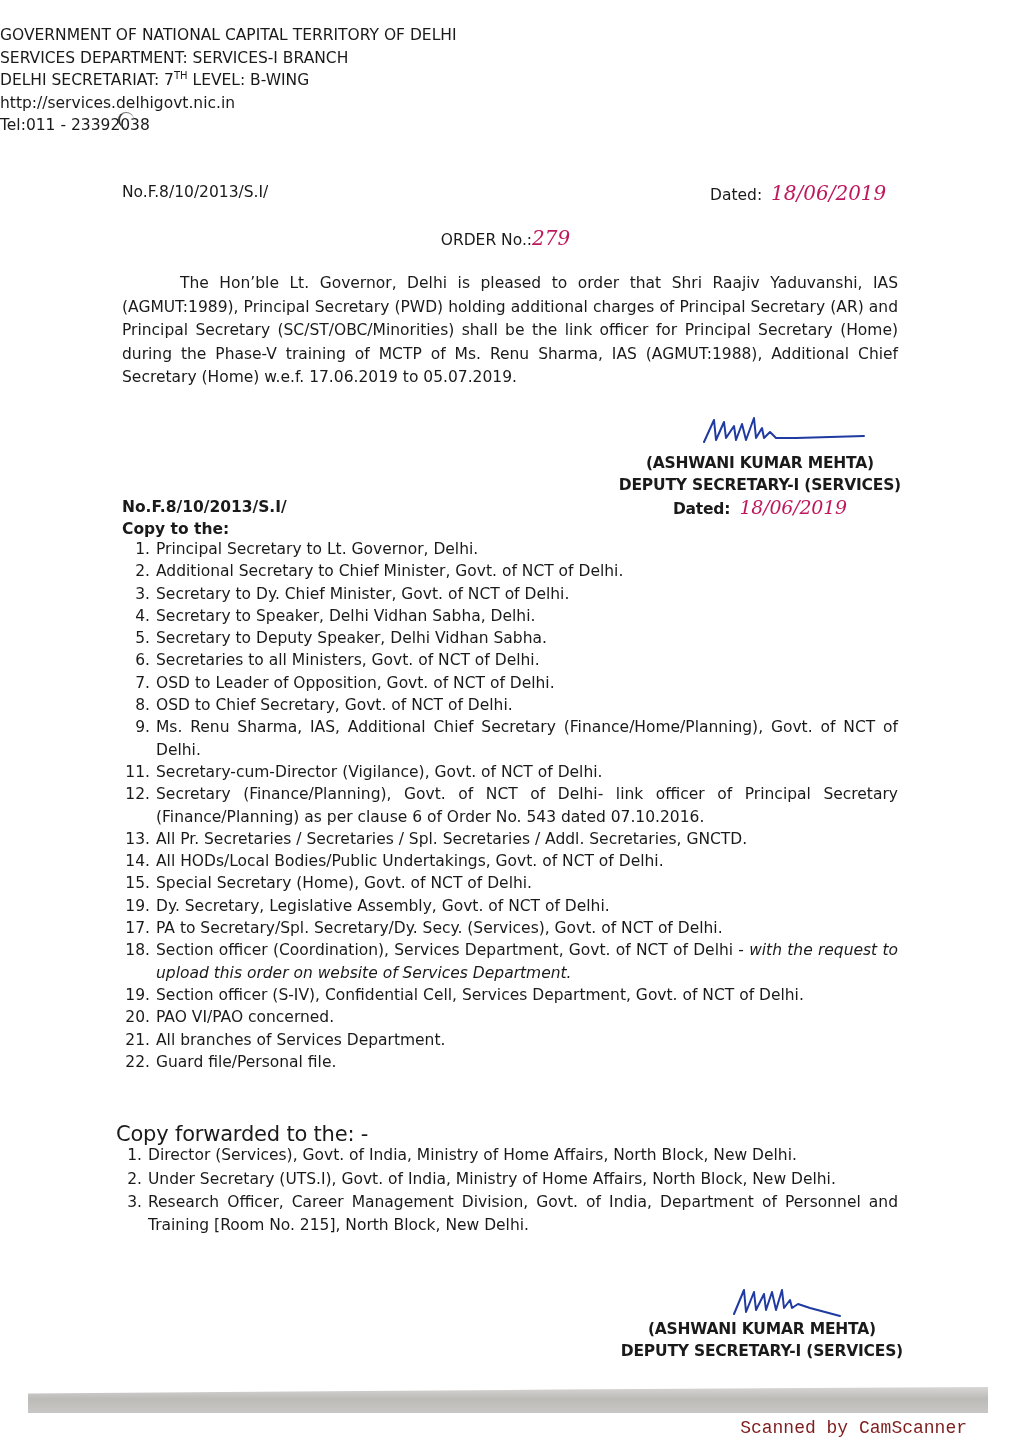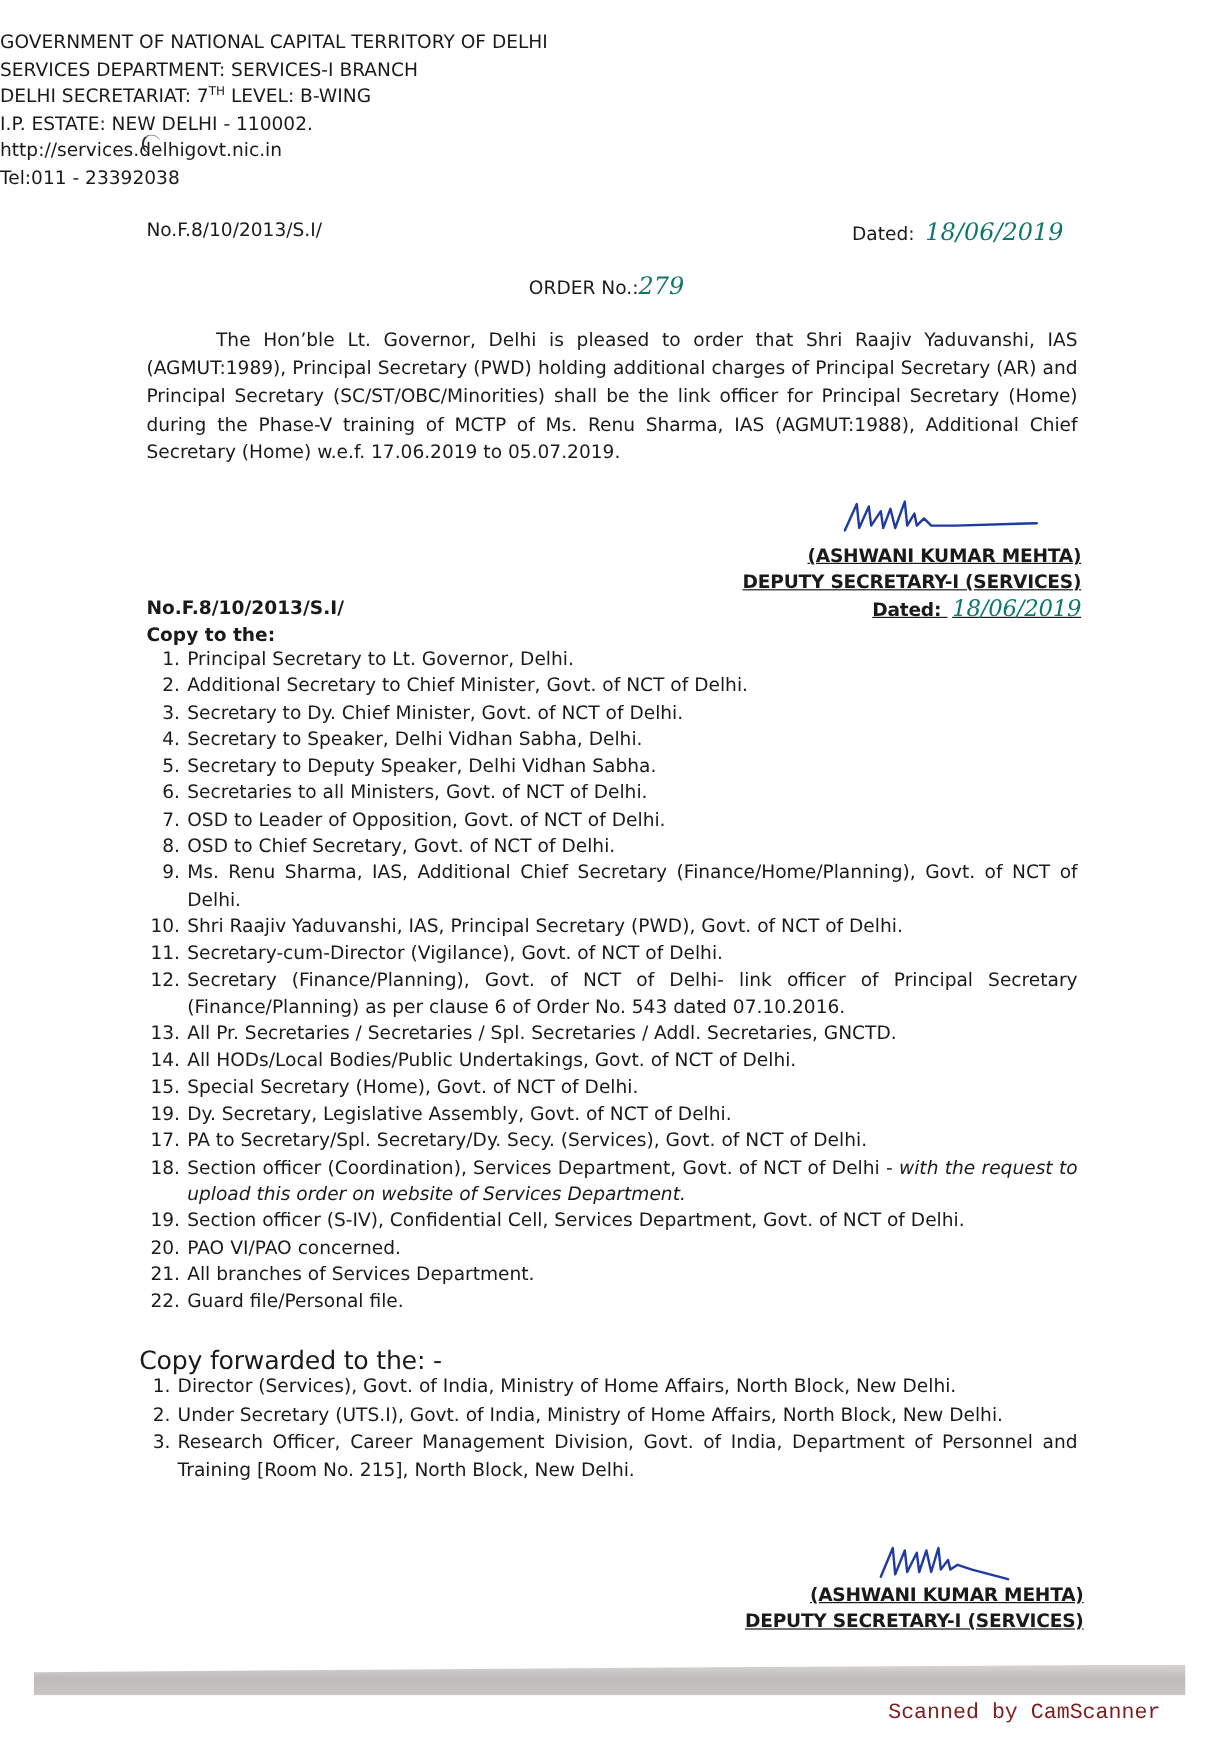--- a/index.html
+++ b/index.html
@@ -7,25 +7,25 @@
     width: 1011px; height: 1453px; background: #ffffff; position: relative; overflow: hidden;
     font-family: "DejaVu Sans", sans-serif; color: #1a1a1a;
   }
   .page { position: absolute; left: 0; top: 0; width: 1011px; height: 1453px; }
   .header { position: absolute; top: 24px; left: 0; width: 1011px; text-align: left; font-size: 15.5px; line-height: 22.5px; letter-spacing: 0; }
   .header .line { display: block; }
   .header sup { font-size: 10px; vertical-align: 6px; line-height: 0; }
   .punch { position: absolute; left: 118px; top: 112px; width: 16px; height: 16px; border-radius: 50%; border-left: 2px solid #333; border-top: 1px solid #777; box-sizing: border-box; }
   .fileno { position: absolute; font-size: 15.5px; }
   .dated-label { position: absolute; font-size: 15.5px; }
-  .hand { font-family: "DejaVu Serif", serif; font-style: italic; color: #0f766e; }
+  .hand { font-family: "DejaVu Serif", serif; font-style: italic; color: #be185d; }
   .order { position: absolute; top: 226px; left: 0; width: 1011px; text-align: center; font-size: 15.5px; }
   .order .hand { font-size: 20px; }
   .body-para { position: absolute; left: 122px; top: 272px; width: 776px; font-size: 15.5px; line-height: 23.5px; text-align: justify; text-indent: 58px; }
-  .sig-block { position: absolute; text-align: right; font-size: 15.5px; line-height: 22px; font-weight: bold; letter-spacing: -0.2px; text-decoration: underline; }
+  .sig-block { position: absolute; text-align: center; font-size: 15.5px; line-height: 22px; font-weight: bold; letter-spacing: -0.2px; }
   .sig { position: absolute; }
   .copy-head { position: absolute; left: 122px; top: 516px; font-size: 15.5px; line-height: 22px; }
   ol.copies { position: absolute; left: 122px; top: 538px; width: 776px; margin: 0; padding: 0; list-style: none; font-size: 15.5px; line-height: 22.3px; }
   ol.copies li { display: flex; }
   ol.copies li .num { width: 34px; flex: 0 0 34px; text-align: right; padding-right: 6px; box-sizing: border-box; }
   ol.copies li .txt { flex: 1; text-align: justify; }
   ol.copies li .txt i { font-style: italic; }
   .fwd-head { position: absolute; left: 116px; top: 1122px; font-size: 21px; font-weight: normal; letter-spacing: -0.2px; text-align: center; }
   ol.fwd { position: absolute; left: 116px; top: 1144px; width: 782px; margin: 0; padding: 0; list-style: none; font-size: 15.5px; line-height: 22.5px; }
   ol.fwd li { display: flex; margin-bottom: 1px; }
@@ -36,21 +36,20 @@
 </style>
 </head>
 <body>
 
 <div class="page">
 
   <div class="header">
     <span class="line">GOVERNMENT OF NATIONAL CAPITAL TERRITORY OF DELHI</span>
     <span class="line">SERVICES DEPARTMENT: SERVICES-I BRANCH</span>
     <span class="line"><span>DELHI SECRETARIAT: 7</span><sup>TH</sup><span> LEVEL: B-WING</span></span>
-    <span class="line">I.P. ESTATE: NEW DELHI - 110002.</span>
     <span class="line">http://services.delhigovt.nic.in</span>
     <span class="line">Tel:011 - 23392038</span>
   </div>
 
   <div class="punch"></div>
 
   <div class="fileno" style="left:122px; top:183px;">No.F.8/10/2013/S.I/</div>
   <div class="dated-label" style="left:710px; top:181px;">
     <span>Dated:</span>
     <span class="hand" style="font-size:20px; margin-left:4px;">18/06/2019</span>
@@ -109,24 +108,20 @@
         <span class="num">7.</span>
         <span class="txt"><span>OSD to Leader of Opposition, Govt. of NCT of Delhi.</span></span>
       </li>
       <li>
         <span class="num">8.</span>
         <span class="txt"><span>OSD to Chief Secretary, Govt. of NCT of Delhi.</span></span>
       </li>
       <li>
         <span class="num">9.</span>
         <span class="txt"><span>Ms. Renu Sharma, IAS, Additional Chief Secretary (Finance/Home/Planning), Govt. of NCT of Delhi.</span></span>
-      </li>
-      <li>
-        <span class="num">10.</span>
-        <span class="txt"><span>Shri Raajiv Yaduvanshi, IAS, Principal Secretary (PWD), Govt. of NCT of Delhi.</span></span>
       </li>
       <li>
         <span class="num">11.</span>
         <span class="txt"><span>Secretary-cum-Director (Vigilance), Govt. of NCT of Delhi.</span></span>
       </li>
       <li>
         <span class="num">12.</span>
         <span class="txt"><span>Secretary (Finance/Planning), Govt. of NCT of Delhi- link officer of Principal Secretary (Finance/Planning) as per clause 6 of Order No. 543 dated 07.10.2016.</span></span>
       </li>
       <li>

